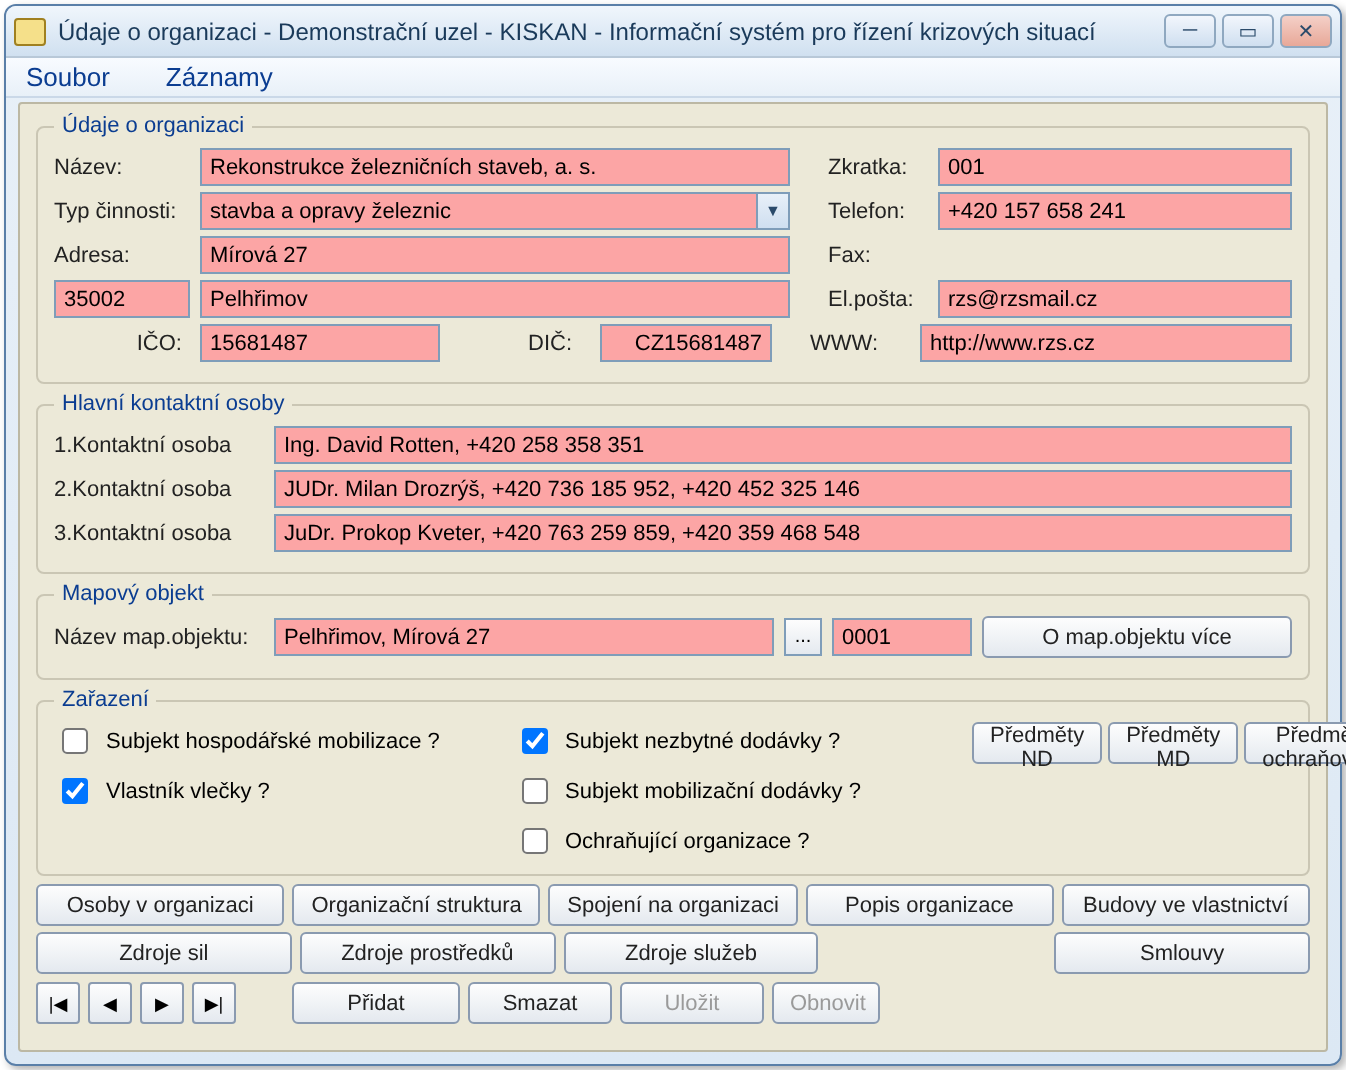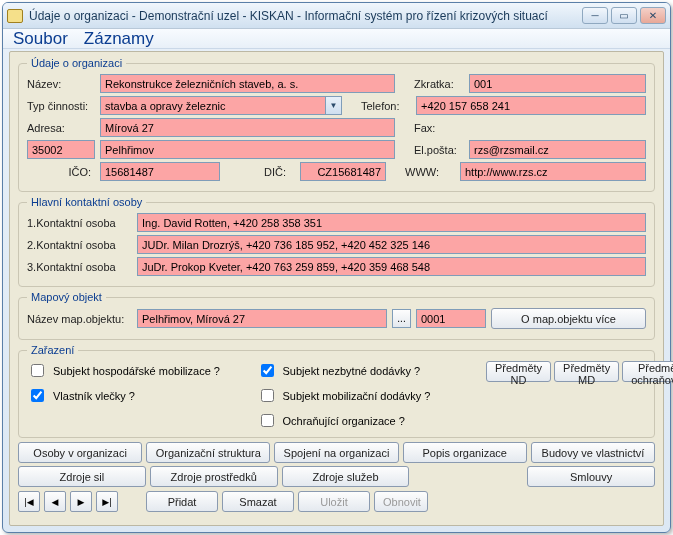--- a/index.html
+++ b/index.html
@@ -43,25 +43,25 @@
     background: linear-gradient(#f2f6fc,#cfdff0);
     border: 1px solid #8fa8c0;
     border-radius: 3px;
     display: flex; align-items: center; justify-content: center;
     font-size: 10px; color: #2a4a6a;
   }
   .win-btn.close { background: linear-gradient(#f4d0c8,#e8a898); }
   .menubar {
     height: 20px;
     background: linear-gradient(#f8fbff,#e8f0f8);
-    display: flex; gap: 16px;
+    display: flex; gap: 28px;
     padding: 0 10px;
     align-items: center;
     color: #0b3d91;
-    font-size: 17px;
+    font-size: 13px;
     border-bottom: 1px solid #cad8e8;
   }
   .content {
     position: absolute;
     top: 48px; left: 6px; right: 6px; bottom: 6px;
     background: #ECE9D8;
     border: 1px solid #bcb8a4;
     padding: 5px 8px 6px 8px;
     border-radius: 2px;
   }
@@ -151,21 +151,21 @@
 
       <div class="row">
         <span class="lbl" style="width:68px">Název:</span>
         <input class="txt" style="width: 295px;" value="Rekonstrukce železničních staveb, a. s.">
         <span class="lbl" style="width:50px;margin-left:14px">Zkratka:</span>
         <input class="txt" style="flex: 1 1 0%;" value="001">
       </div>
 
       <div class="row">
         <span class="lbl" style="width:68px">Typ činnosti:</span>
-        <span class="sel-wrap" style="width:242px">
+        <span class="sel-wrap" style="width:295px">
           <input class="txt" style="width: 100%; padding-right: 18px;" value="stavba a opravy železnic">
           <span class="sel-arrow">▼</span>
         </span>
         <span class="lbl" style="width:50px;margin-left:14px">Telefon:</span>
         <input class="txt" style="flex: 1 1 0%;" value="+420 157 658 241">
       </div>
 
       <div class="row">
         <span class="lbl" style="width:68px">Adresa:</span>
         <input class="txt" style="width: 295px;" value="Mírová 27">
@@ -265,20 +265,20 @@
       <span style="flex:1"></span>
       <button class="btn">Smlouvy</button>
     </div>
 
     <div class="nav-bar">
       <div class="nav-btn">|◀</div>
       <div class="nav-btn">◀</div>
       <div class="nav-btn">▶</div>
       <div class="nav-btn">▶|</div>
       <span style="width:20px"></span>
-      <button class="btn" style="width:72px">Přidat</button>
+      <button class="btn" style="width:84px">Přidat</button>
       <button class="btn" style="width:72px">Smazat</button>
       <button class="btn disabled" style="width:72px">Uložit</button>
       <button class="btn disabled" style="width:54px">Obnovit</button>
     </div>
 
   </div>
 </div>
 
 </body></html>

